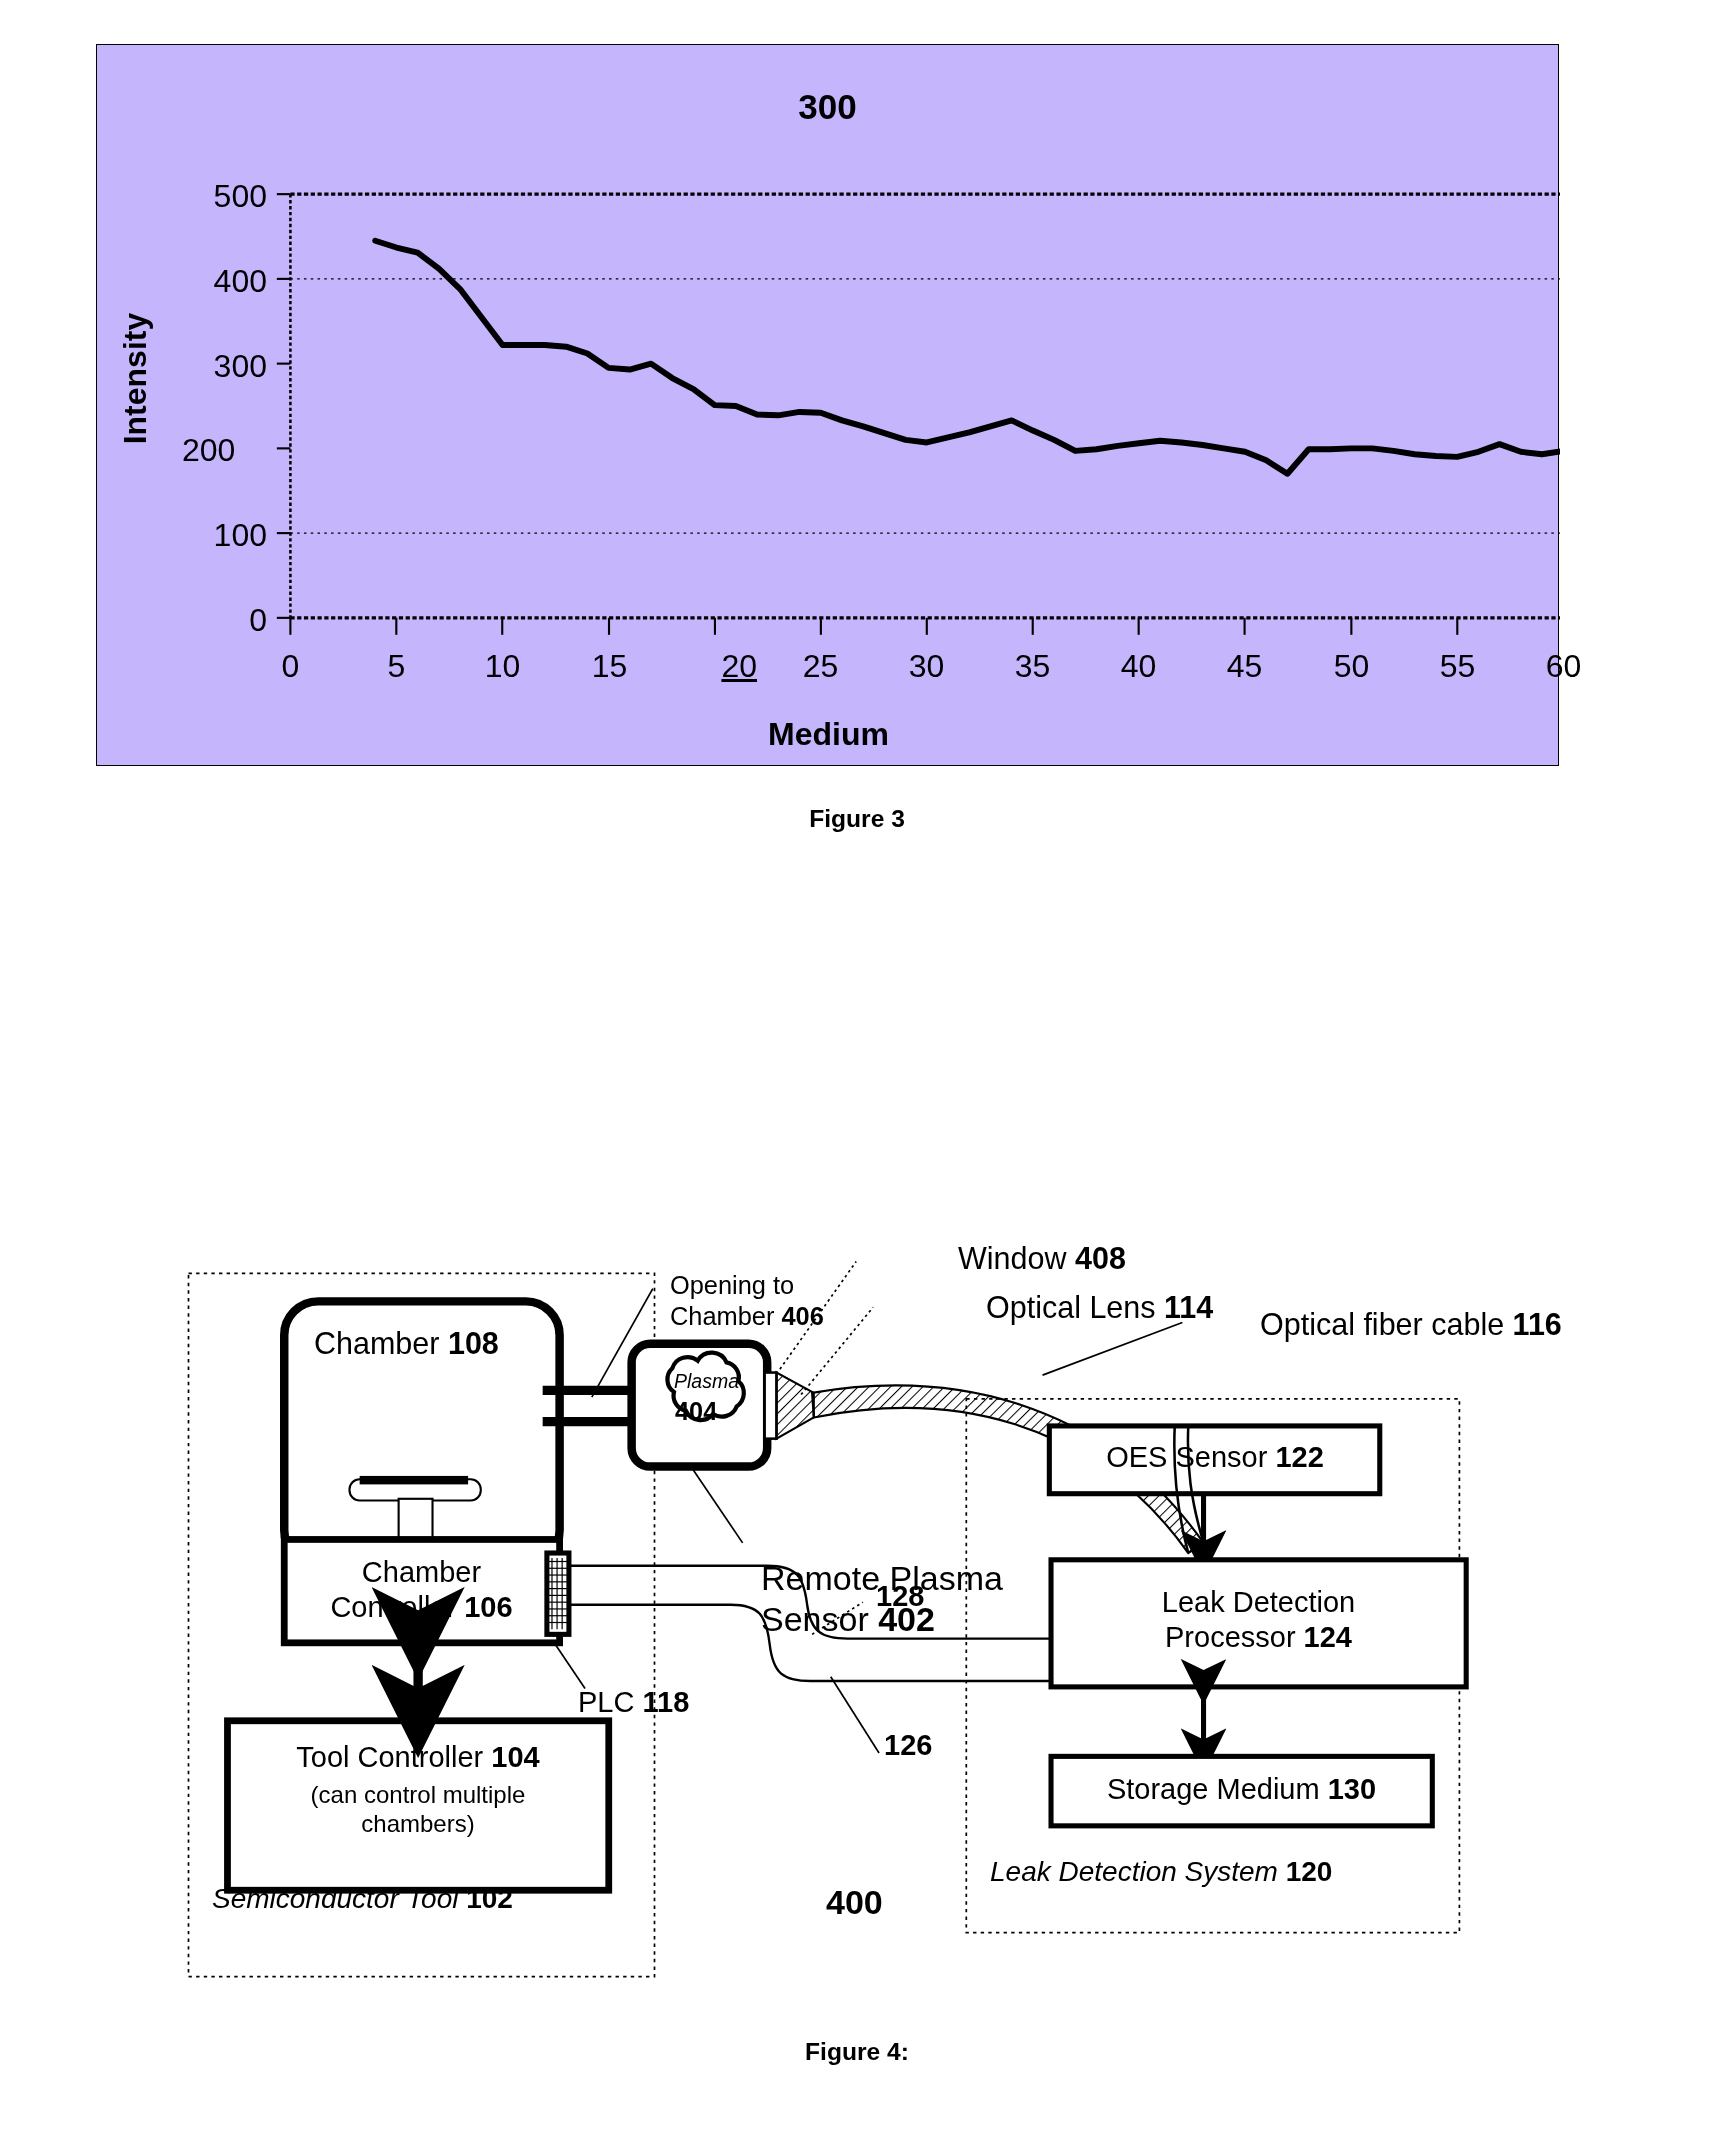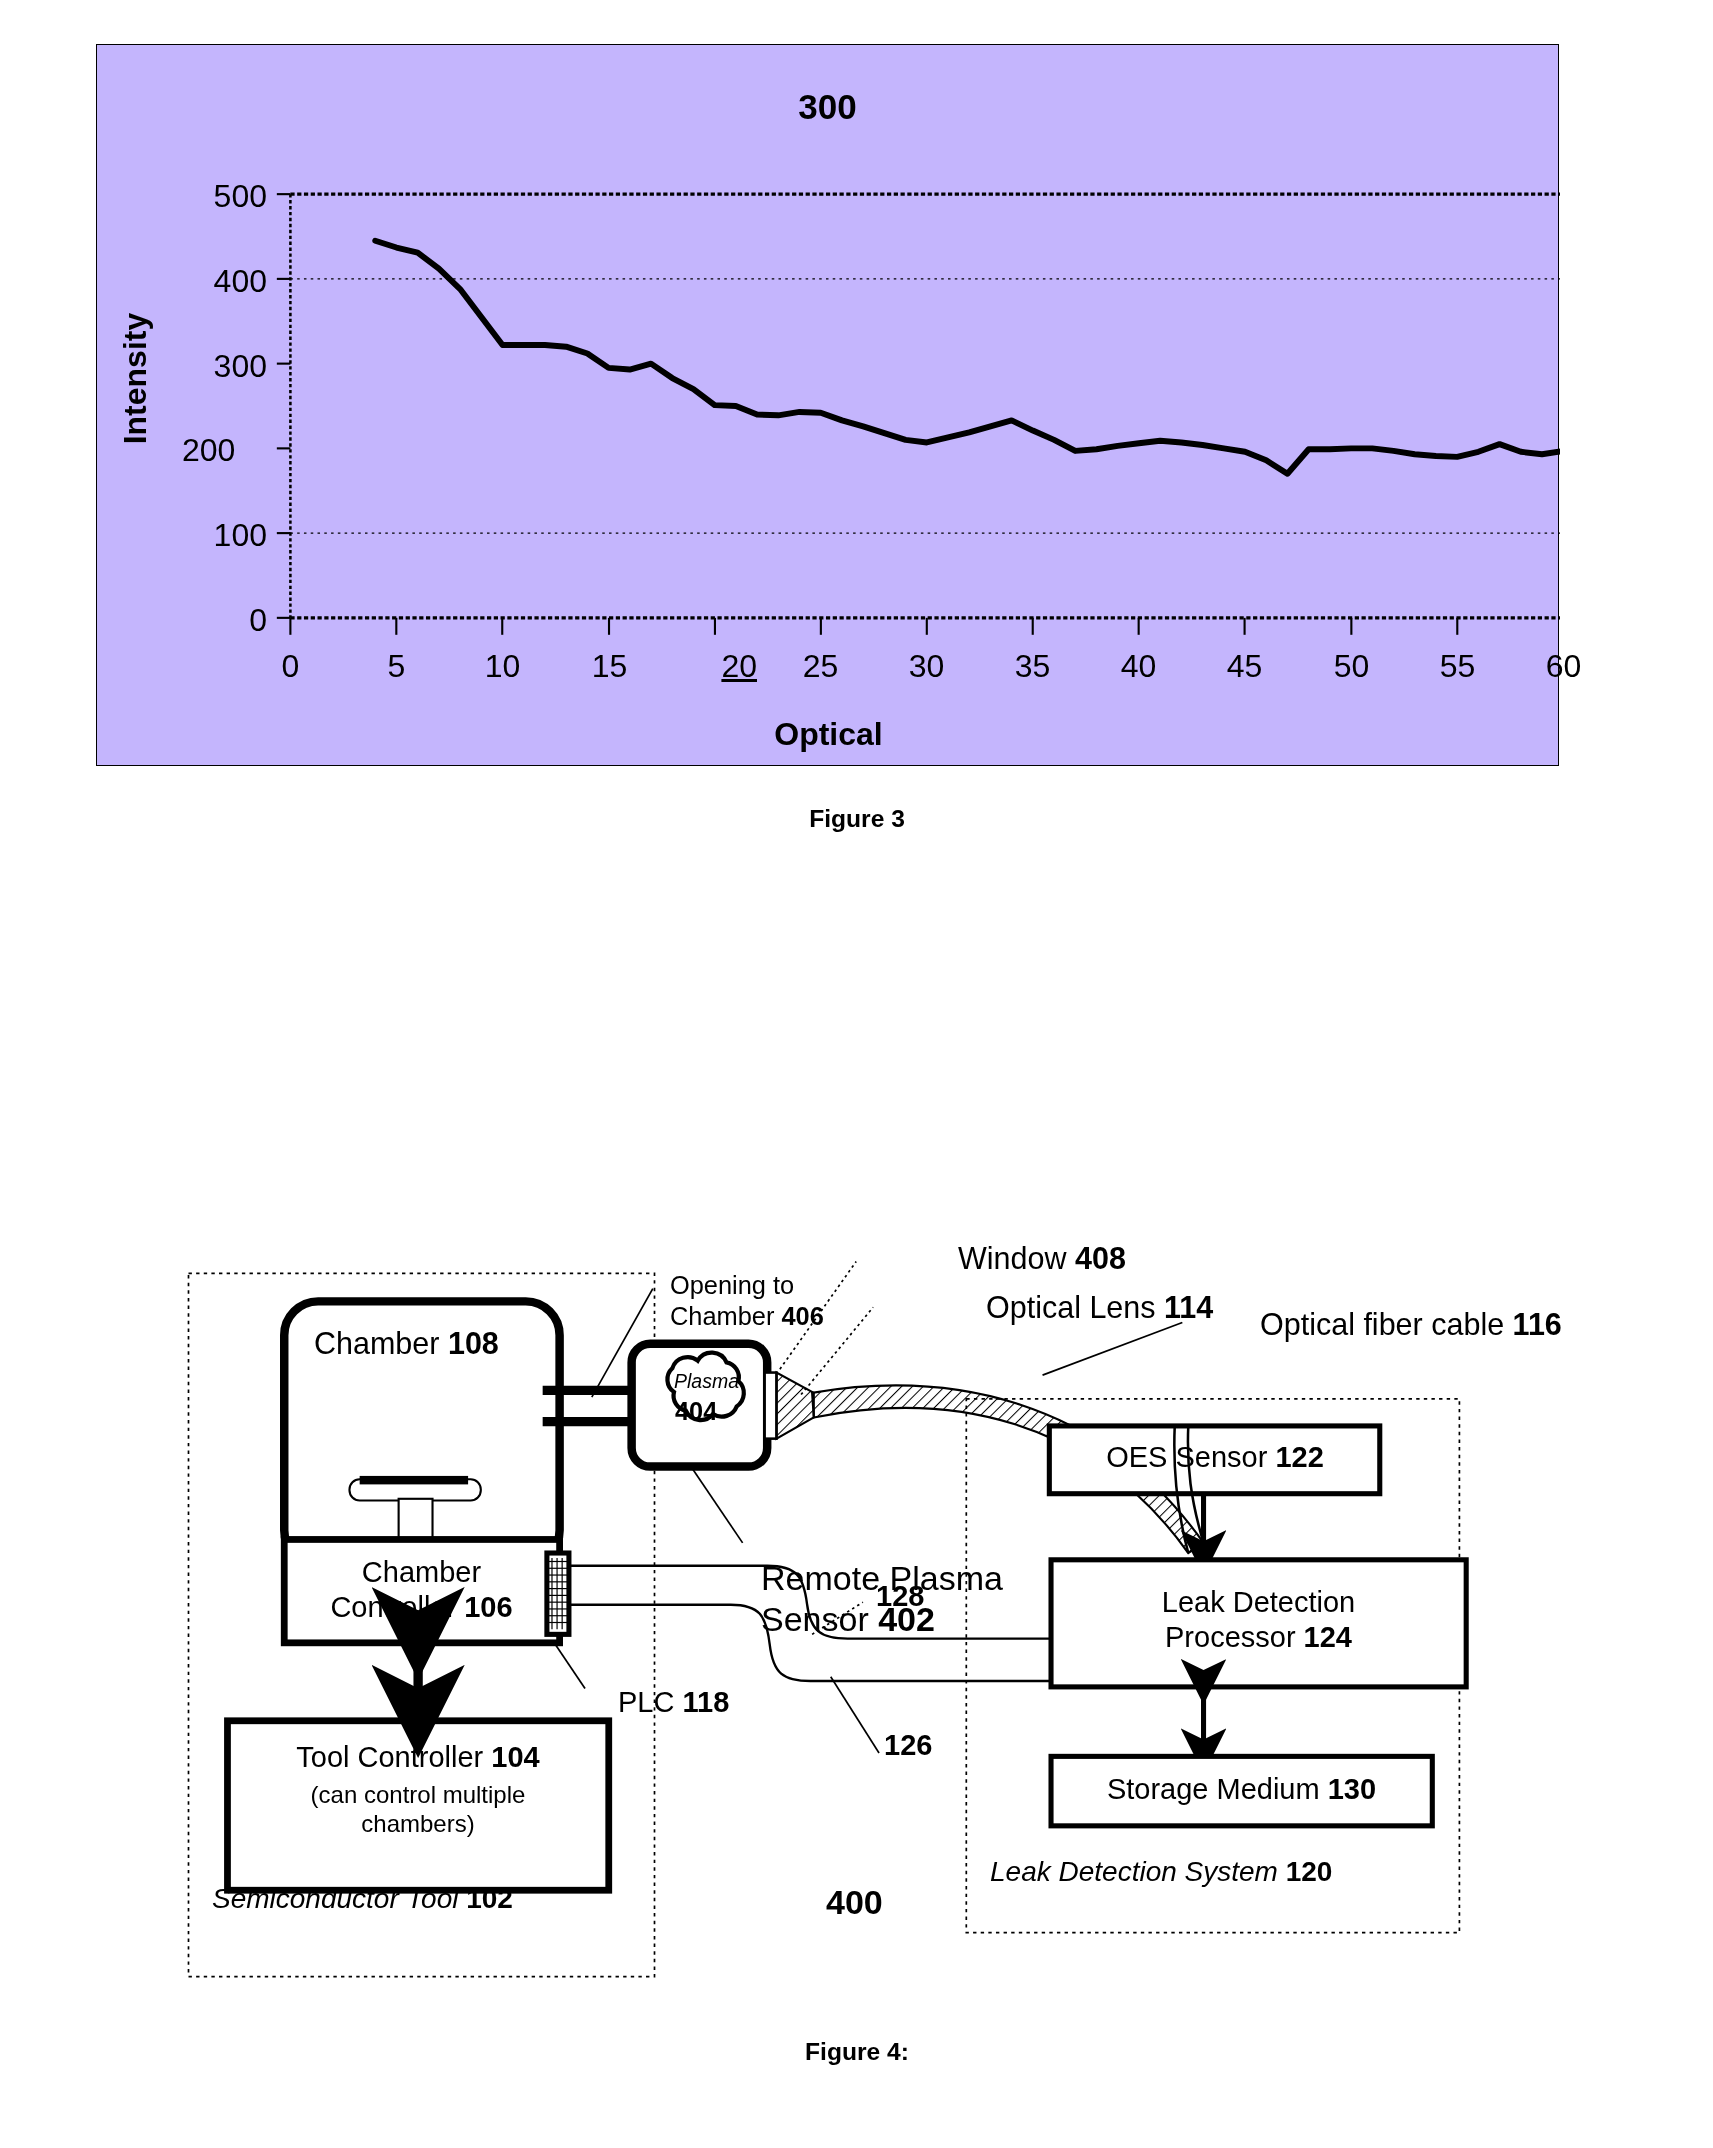--- a/index.html
+++ b/index.html
@@ -162,21 +162,21 @@
   <div class="html-lbl tick-text" style="left:575px;  top:602px; width:85px; text-align:right;text-decoration:underline;">20</div>
   <div class="html-lbl tick-text" style="left:681px;  top:602px; width:85px; text-align:center;">25</div>
   <div class="html-lbl tick-text" style="left:787px;  top:602px; width:85px; text-align:center;">30</div>
   <div class="html-lbl tick-text" style="left:893px; top:602px; width:85px; text-align:center;">35</div>
   <div class="html-lbl tick-text" style="left:999px; top:602px; width:85px; text-align:center;">40</div>
   <div class="html-lbl tick-text" style="left:1105px; top:602px; width:85px; text-align:center;">45</div>
   <div class="html-lbl tick-text" style="left:1212px; top:602px; width:85px; text-align:center;">50</div>
   <div class="html-lbl tick-text" style="left:1318px; top:602px; width:85px; text-align:center;">55</div>
   <div class="html-lbl tick-text" style="left:1424px; top:602px; width:85px; text-align:center;">60</div>
 
-  <div class="html-lbl axis-label-x" style="left:0; top:670px; width:1463px; text-align:center;">Optical</div>
+  <div class="html-lbl axis-label-x" style="left:0; top:670px; width:1463px; text-align:center;">Medium</div>
   <div class="html-lbl axis-label-y" style="left:-54px; top:314px; width:186px; text-align:center; transform:rotate(-90deg);">Intensity</div>
 </div>
 
 <div id="fig3-caption">Figure 3</div>
 
 <div id="fig4-wrap">
   <svg id="fig4-svg" width="1714" height="932" viewBox="0 0 2022 1100">
 
     <defs>
       <marker id="arrHead" markerWidth="10" markerHeight="10" refX="6" refY="5" orient="auto" markerUnits="strokeWidth">
@@ -313,21 +313,21 @@
   <div class="html-lbl d-text" style="left:986px; top:102px; font-size:30.5px;">
     <span>Optical Lens</span>
     <span class="d-text-b">114</span>
   </div>
 
   <div class="html-lbl d-text" style="left:1260px; top:119px; font-size:30.5px;">
     <span>Optical fiber cable</span>
     <span class="d-text-b">116</span>
   </div>
 
-  <div class="html-lbl d-text" style="left:578px; top:498px; font-size:29px;margin-left:40px;">
+  <div class="html-lbl d-text" style="left:578px; top:498px; font-size:29px;">
     <span>PLC</span>
     <span class="d-text-b">118</span>
   </div>
 
   <div class="html-lbl d-text d-text-b" style="left:876px; top:392px; font-size:29px;">128</div>
   <div class="html-lbl d-text d-text-b" style="left:884px; top:541px; font-size:29px;">126</div>
 
   <div class="html-lbl d-text" style="left:1058px; top:253px; width:314px; text-align:center; font-size:29px;">
     <span>OES Sensor</span>
     <span class="d-text-b">122</span>

